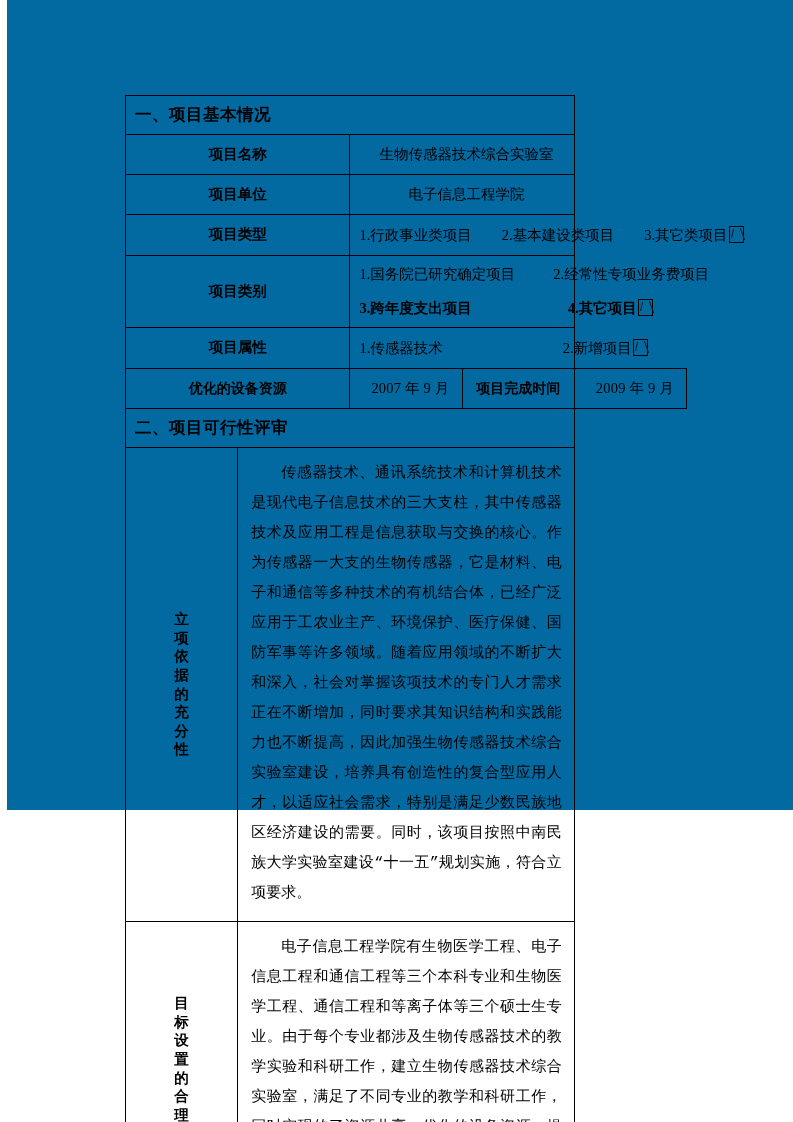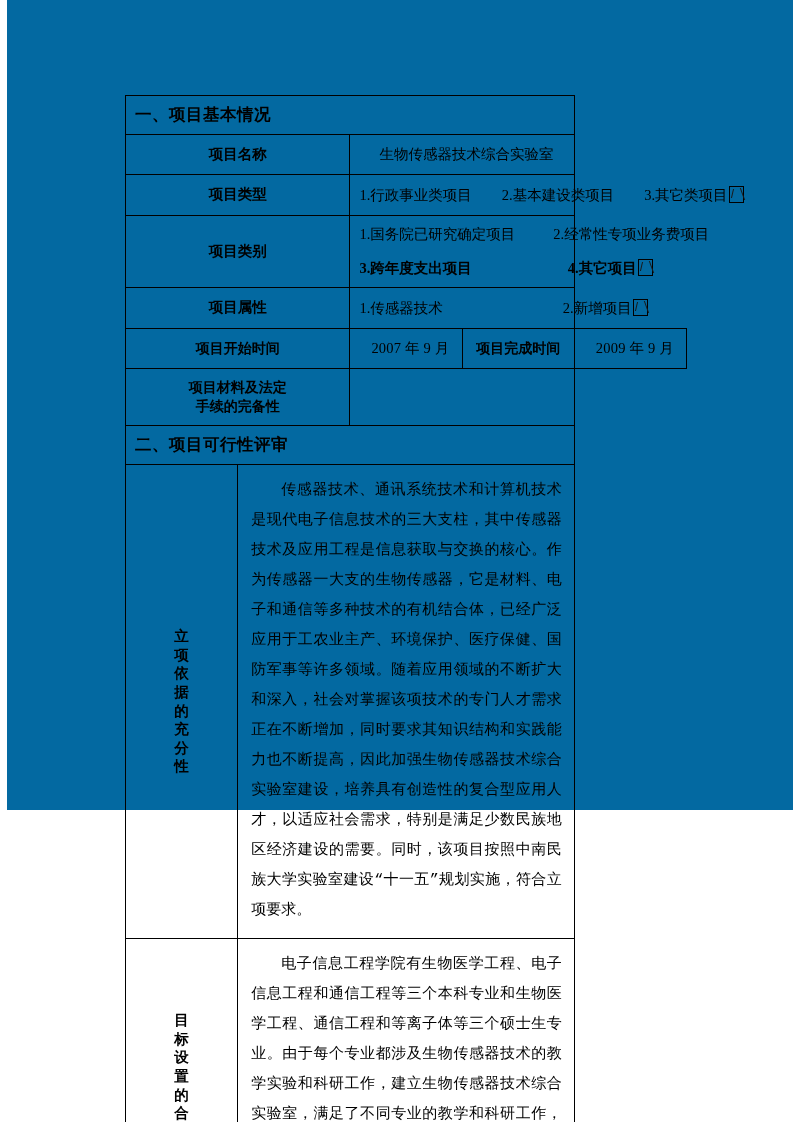--- a/index.html
+++ b/index.html
@@ -173,20 +173,24 @@
     <tbody>
         <tr>
       <td class="section-head" colspan="4">一、项目基本情况</td>
     </tr>
 
     <tr class="row-h-name">
       <td class="lbl" colspan="2" style="width:135px;">项目名称</td>
       <td class="val" colspan="2">生物传感器技术综合实验室</td>
     </tr>
 
+    <tr class="row-h-unit">
+      <td class="lbl" colspan="2">项目单位</td>
+      <td class="val" colspan="2">电子信息工程学院</td>
+    </tr>
 
     <tr class="row-h-type">
       <td class="lbl" colspan="2">项目类型</td>
       <td class="val" colspan="2">
         <span class="optline"><span>1.</span><span>行政事业类项目</span><span class="opt-gap-a"></span><span>2.</span><span>基本建设类项目</span><span class="opt-gap-a"></span><span>3.</span><span>其它类项目</span><span class="checkbox"></span></span>
       </td>
     </tr>
 
     <tr class="row-h-cat">
       <td class="lbl" colspan="2">项目类别</td>
@@ -197,34 +201,27 @@
     </tr>
 
     <tr class="row-h-attr">
       <td class="lbl" colspan="2">项目属性</td>
       <td class="val" colspan="2">
         <span class="optline"><span>1.</span><span>传感器技术</span><span class="opt-gap-d"></span><span>2.</span><span>新增项目</span><span class="checkbox"></span></span>
       </td>
     </tr>
 
     <tr class="row-h-date">
-      <td class="lbl lbl-sm" colspan="2" style="width:135px;">项目开始时间</td>
+      <td class="lbl lbl-sm" colspan="2" style="width:135px;">优化的设备资源</td>
       <td class="val val-num" style="width:167px;">2007 年 9 月</td>
 
     <td class="lbl lbl-sm" style="width: 118px;">项目完成时间</td>
           <td class="val val-num">2009 年 9 月</td>
         </tr>
 
-    <tr class="row-h-mat">
-      <td class="lbl lbl-sm" colspan="2">
-        <span>项目材料及法定</span><br>
-        <span>手续的完备性</span>
-      </td>
-      <td class="val" colspan="2"></td>
-    </tr>
 
     <tr>
       <td class="section-head" colspan="4">二、项目可行性评审</td>
     </tr>
 
     <tr class="row-h-eval1">
       <td class="eval-label">
         <span class="vlabel">立项依据的充分性</span>
       </td>
       <td class="eval-body" colspan="3">

